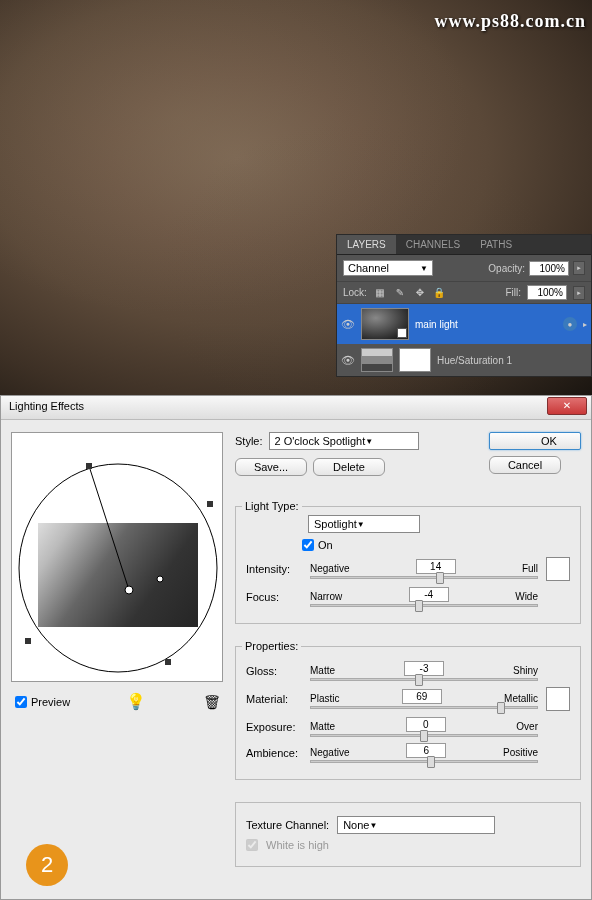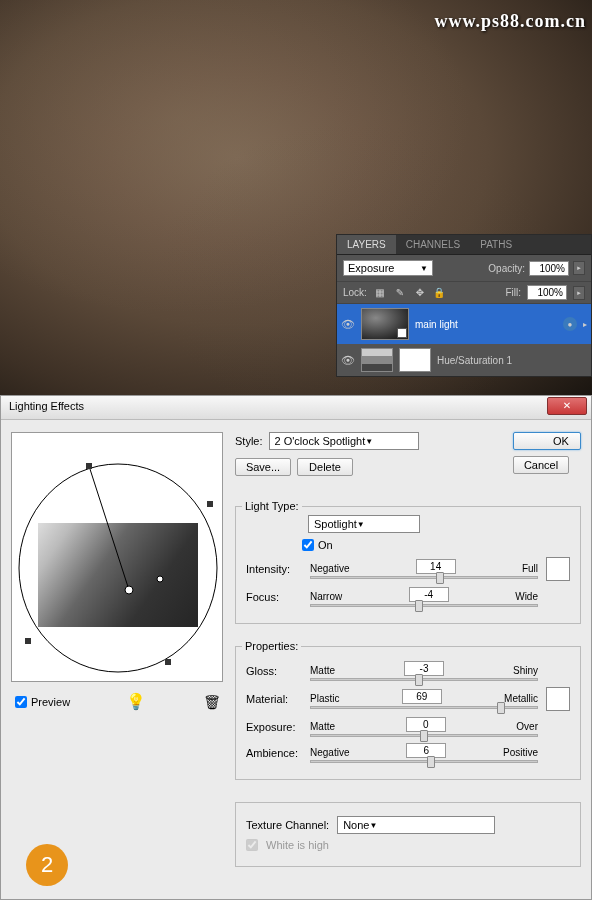--- a/index.html
+++ b/index.html
@@ -46,22 +46,22 @@
 .right-col { flex: 1; display: flex; flex-direction: column; gap: 22px; }
 .top-btns { display: flex; align-items: flex-start; gap: 6px; }
 .style-left { flex: 1; }
 .style-row { display: flex; align-items: center; gap: 6px; margin-bottom: 8px; }
 .dd { background: #fff; border: 1px solid #888; padding: 2px 5px; display: flex; align-items: center; justify-content: flex-start; }
 .dd.style { width: 150px; }
 .dd.light { width: 112px; }
 .dd.tex { width: 158px; }
 .dd .arr { font-size: 8px; }
 .btn { background: linear-gradient(#fdfdfd, #e6e6e6); border: 1px solid #999; padding: 2px 0; text-align: center; border-radius: 2px; font-size: 11px; }
-.btn.wide { width: 56px; }
-.btn.ok { width: 68px; border: 1px solid #3a8acc; box-shadow: 0 0 2px #6ab0e8; padding-left: 28px; }
+.btn.wide { width: 72px; border-radius: 6px; }
+.btn.ok { width: 92px; border: 1px solid #3a8acc; box-shadow: 0 0 2px #6ab0e8; padding-left: 28px; }
 .ok-col { display: flex; flex-direction: column; gap: 6px; }
 .fieldset { border: 1px solid #bbb; padding: 8px 10px 10px; position: relative; }
 .fieldset .legend { position: absolute; top: -7px; left: 6px; background: #ebebeb; padding: 0 3px; font-size: 11px; }
 .slider-row { display: flex; align-items: center; gap: 8px; margin: 6px 0; }
 .slider-row .rlabel { width: 56px; }
 .slider-col { flex: 1; }
 .slider-top { display: flex; justify-content: space-between; align-items: flex-end; font-size: 10px; margin-bottom: 2px; }
 .numbox { width: 40px; border: 1px solid #999; text-align: center; padding: 1px 2px; background: #fff; font-size: 10px; }
 .track { height: 3px; background: #ccc; border: 1px solid #aaa; position: relative; }
 .track .thumb-handle { position: absolute; top: -5px; width: 8px; height: 12px; background: #dcdcdc; border: 1px solid #888; border-radius: 1px; transform: translateX(-50%); }
@@ -78,21 +78,21 @@
 </div>
 
 <div class="layers-panel">
   <div class="layers-tabs">
     <div class="tab active">LAYERS</div>
     <div class="tab">CHANNELS</div>
     <div class="tab">PATHS</div>
   </div>
   <div class="layers-row">
     <div class="blend-select">
-      <span>Exposure</span>
+      <span>Channel</span>
       <span class="arrow">▼</span>
     </div>
     <div style="flex:1"></div>
     <span class="lbl">Opacity:</span>
     <div class="pct-input">100%</div>
     <div class="flyout">▸</div>
   </div>
   <div class="lock-row">
     <span class="lbl">Lock:</span>
     <div class="lock-icons">

